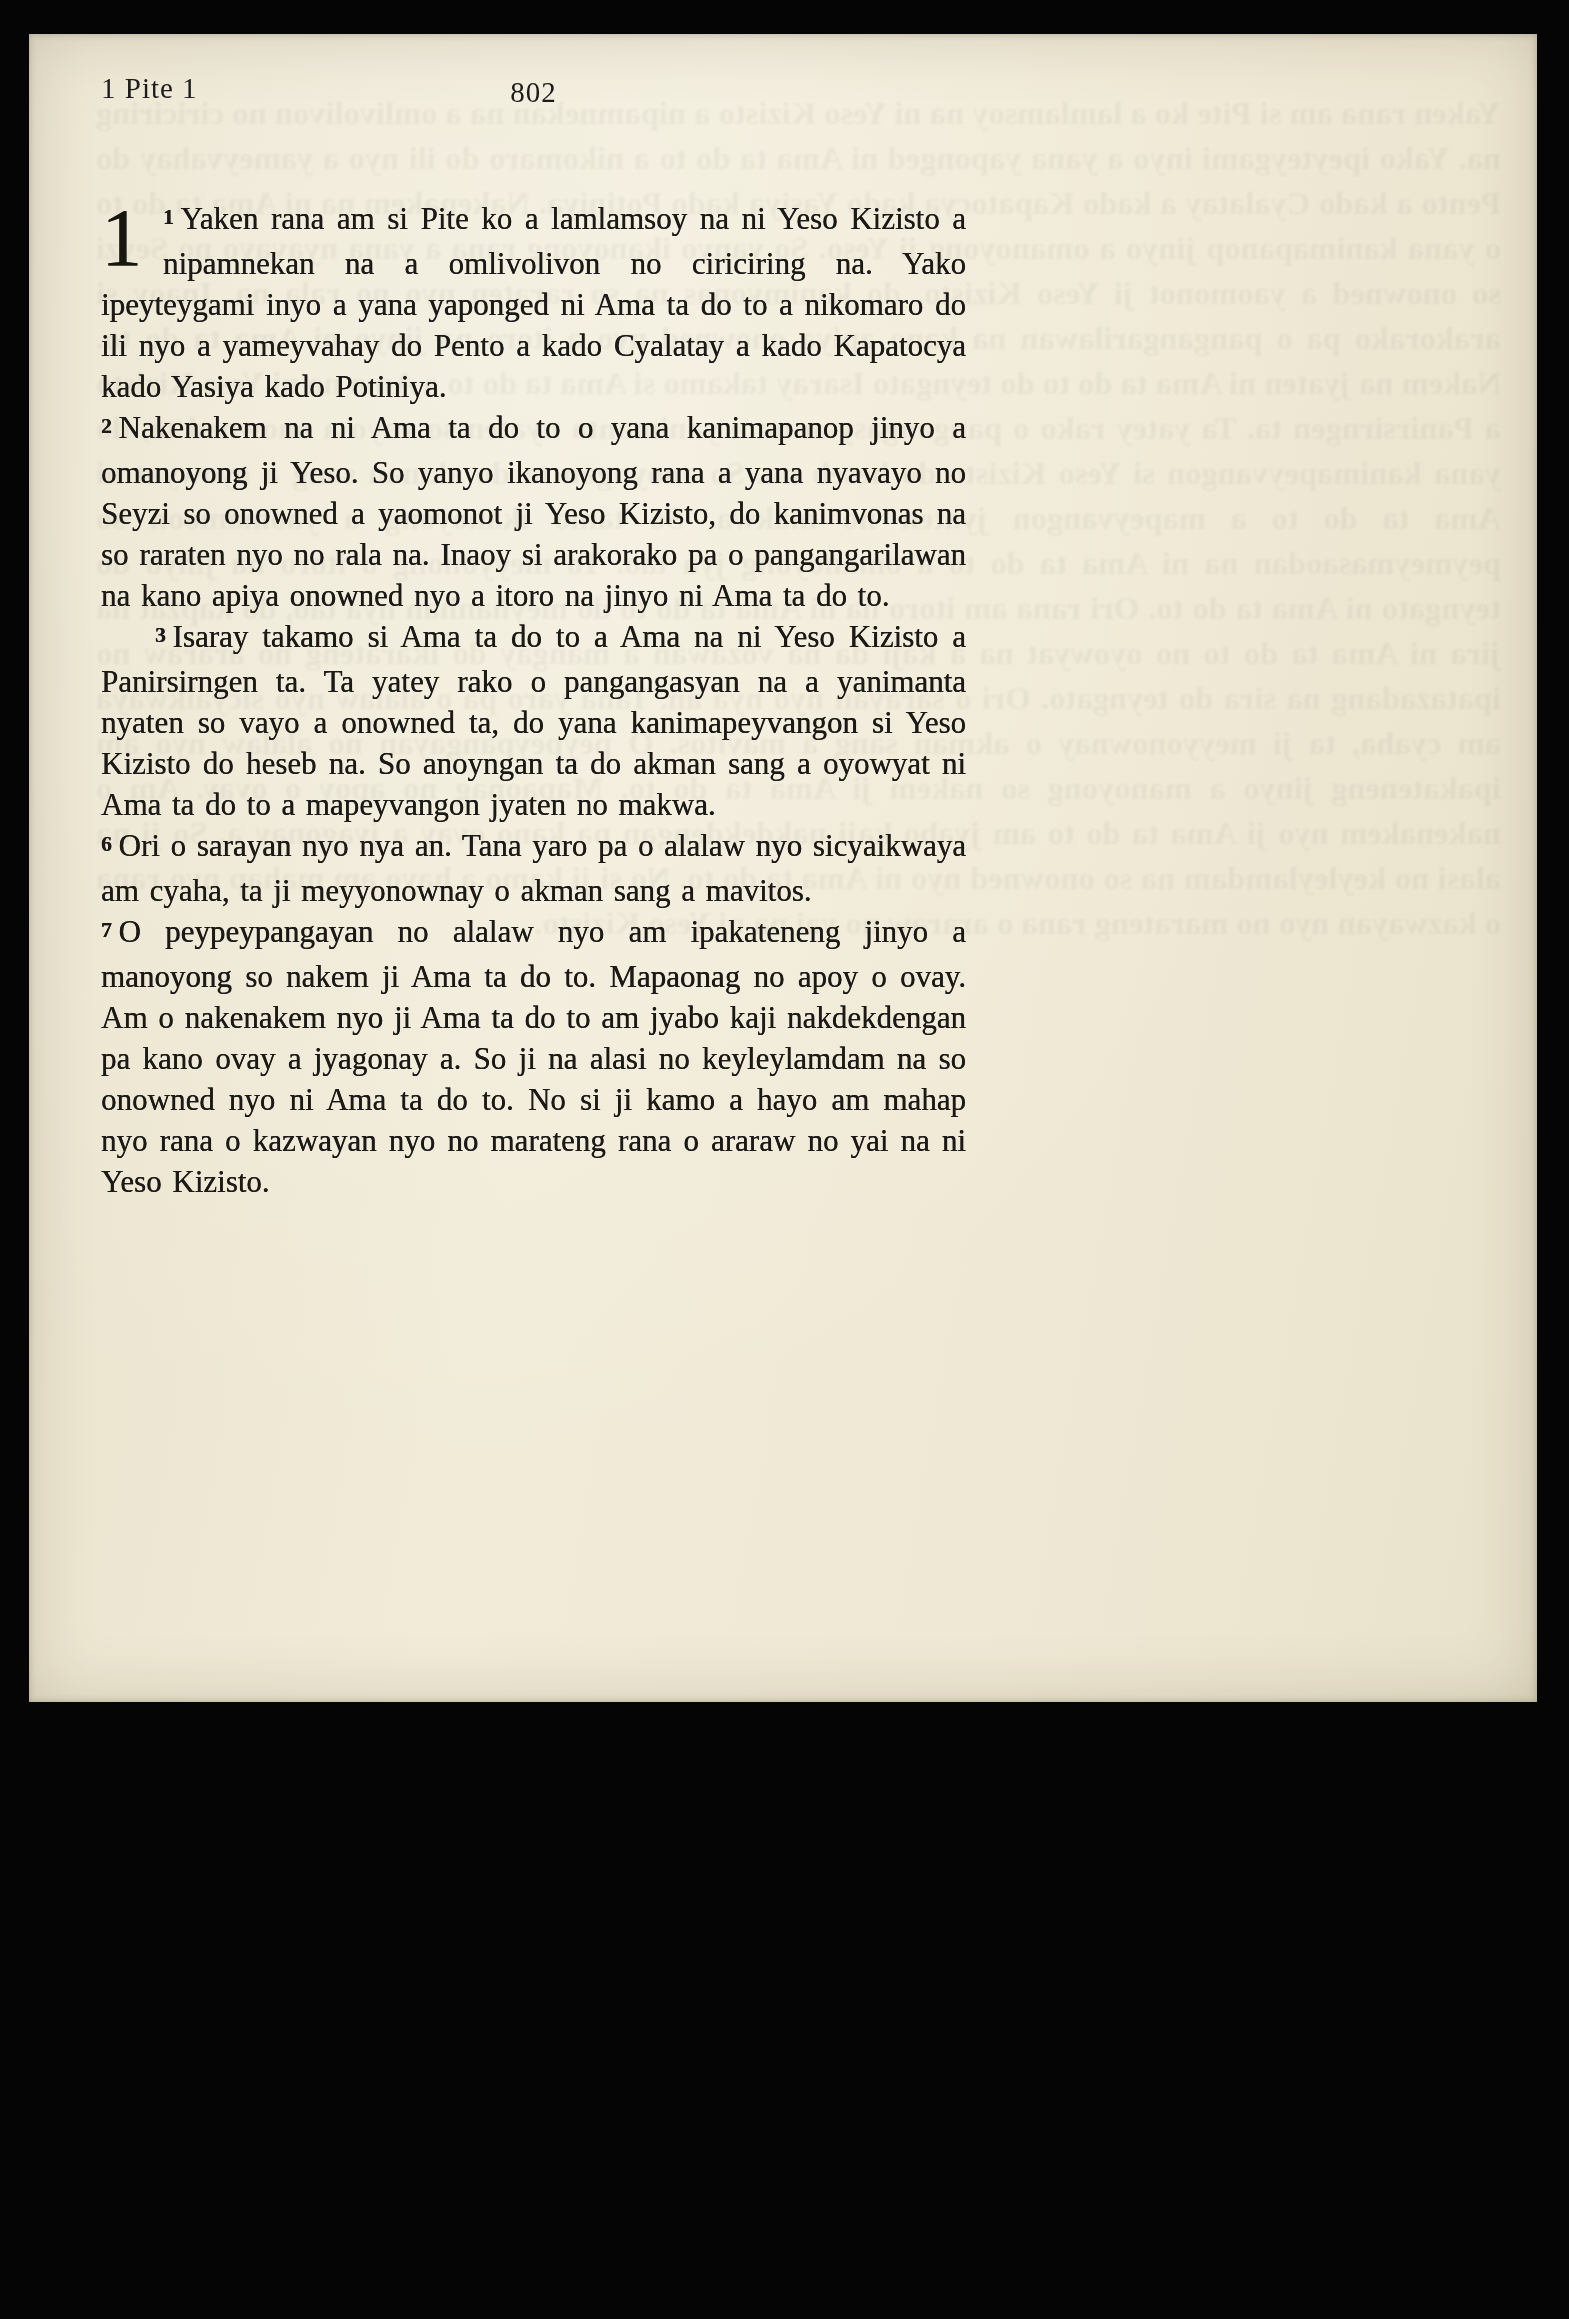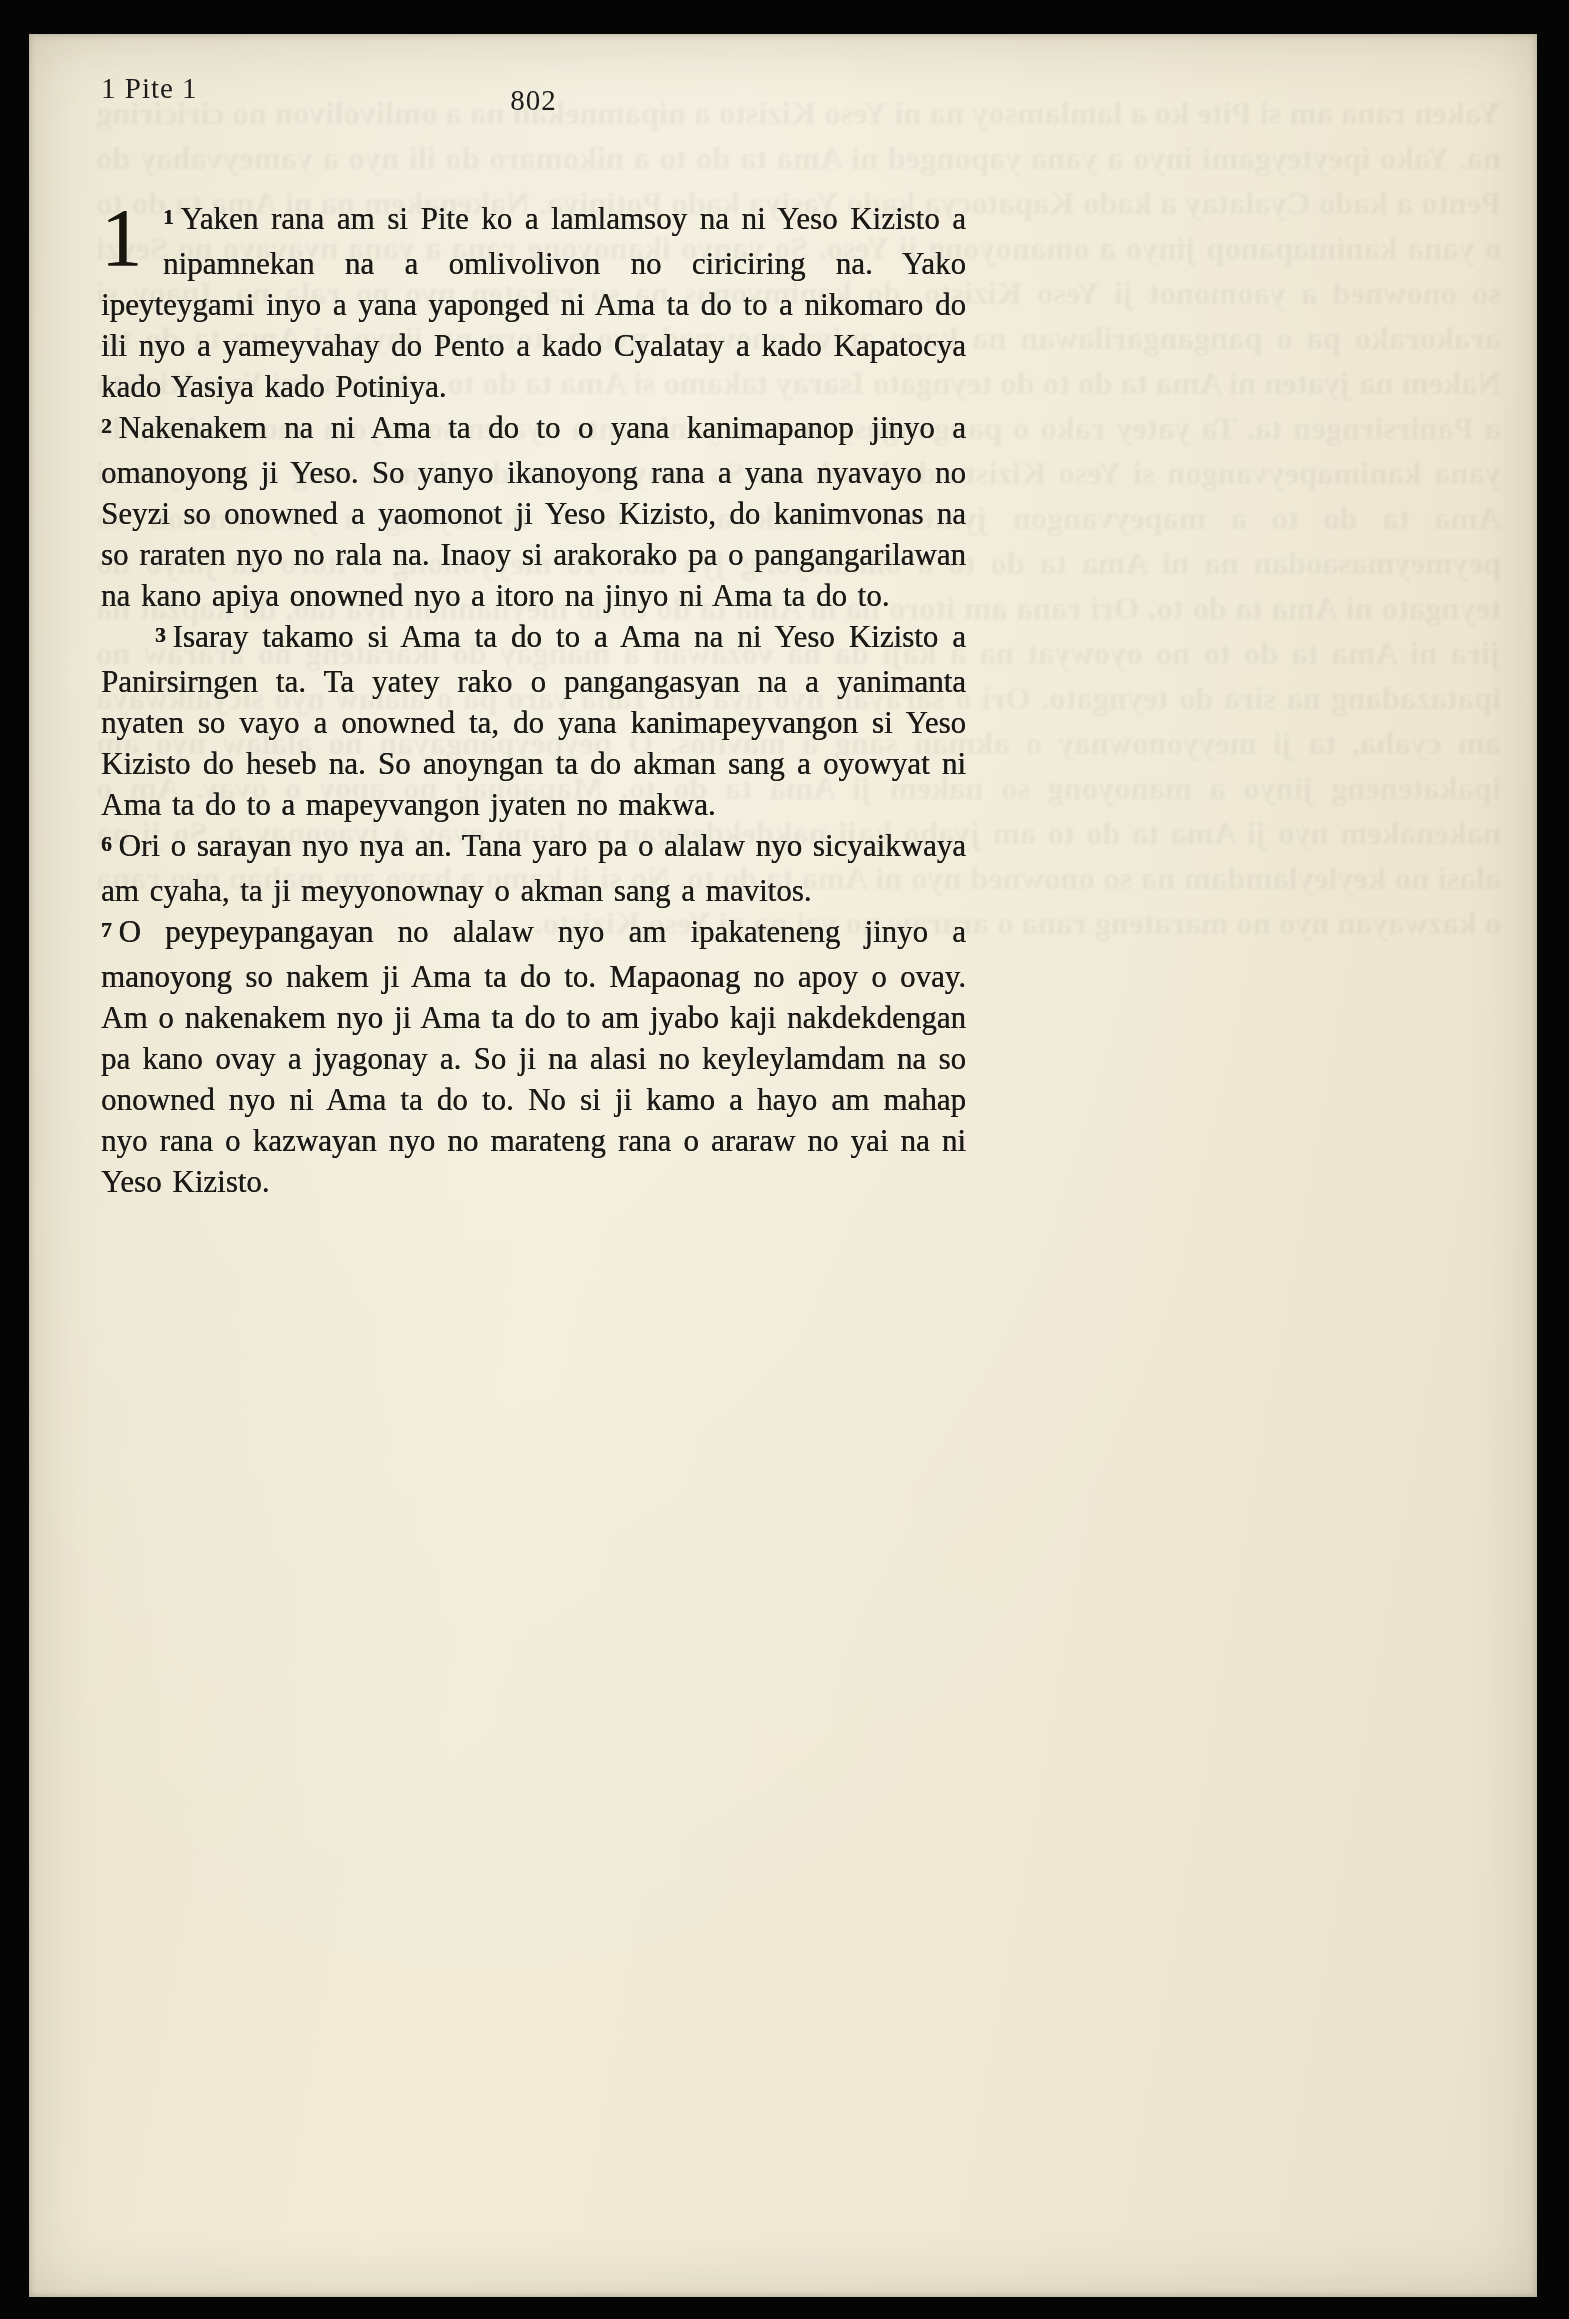--- a/index.html
+++ b/index.html
@@ -13,21 +13,21 @@
     width: 1570px;
     height: 2320px;
     background: #050505;
     overflow: hidden;
   }
   .paper {
     position: absolute;
     left: 29px;
     top: 34px;
     width: 1508px;
-    height: 2263px;
+    height: 1668px;
     background:
       radial-gradient(ellipse at 30% 20%, rgba(255,255,250,0.35), rgba(255,255,250,0) 60%),
       linear-gradient(100deg, #e9e2cc 0%, #f1ebd8 38%, #efe8d4 70%, #e8e1cb 100%);
     box-shadow:
       inset 0 0 67px rgba(92, 74, 44, 0.20),
       inset 0 0 7.6px rgba(40, 30, 15, 0.25);
     overflow: hidden;
   }
   
   .bleed {
@@ -55,21 +55,21 @@
   }
   .header-row {
     position: relative;
     height: 38px;
     margin-bottom: 88px;
     font-size: 29px;
     letter-spacing: 1px;
     color: #1d1c1a;
   }
   .header-ref { position: absolute; left: 0; top: 0; }
-  .header-page { position: absolute; left: 0; top: 12px; width: 100%; text-align: center; }
+  .header-page { position: absolute; left: 0; top: 4px; width: 100%; text-align: center; }
   .body-text {
     font-size: 31px;
     line-height: 41px;
     text-align: justify;
     word-spacing: 2.9px;
     color: #1b1a17;
     text-shadow: 0.3px 0 0 currentColor;
   }
   .verse { text-indent: 0; }
   .verse.indent { text-indent: 54px; }

